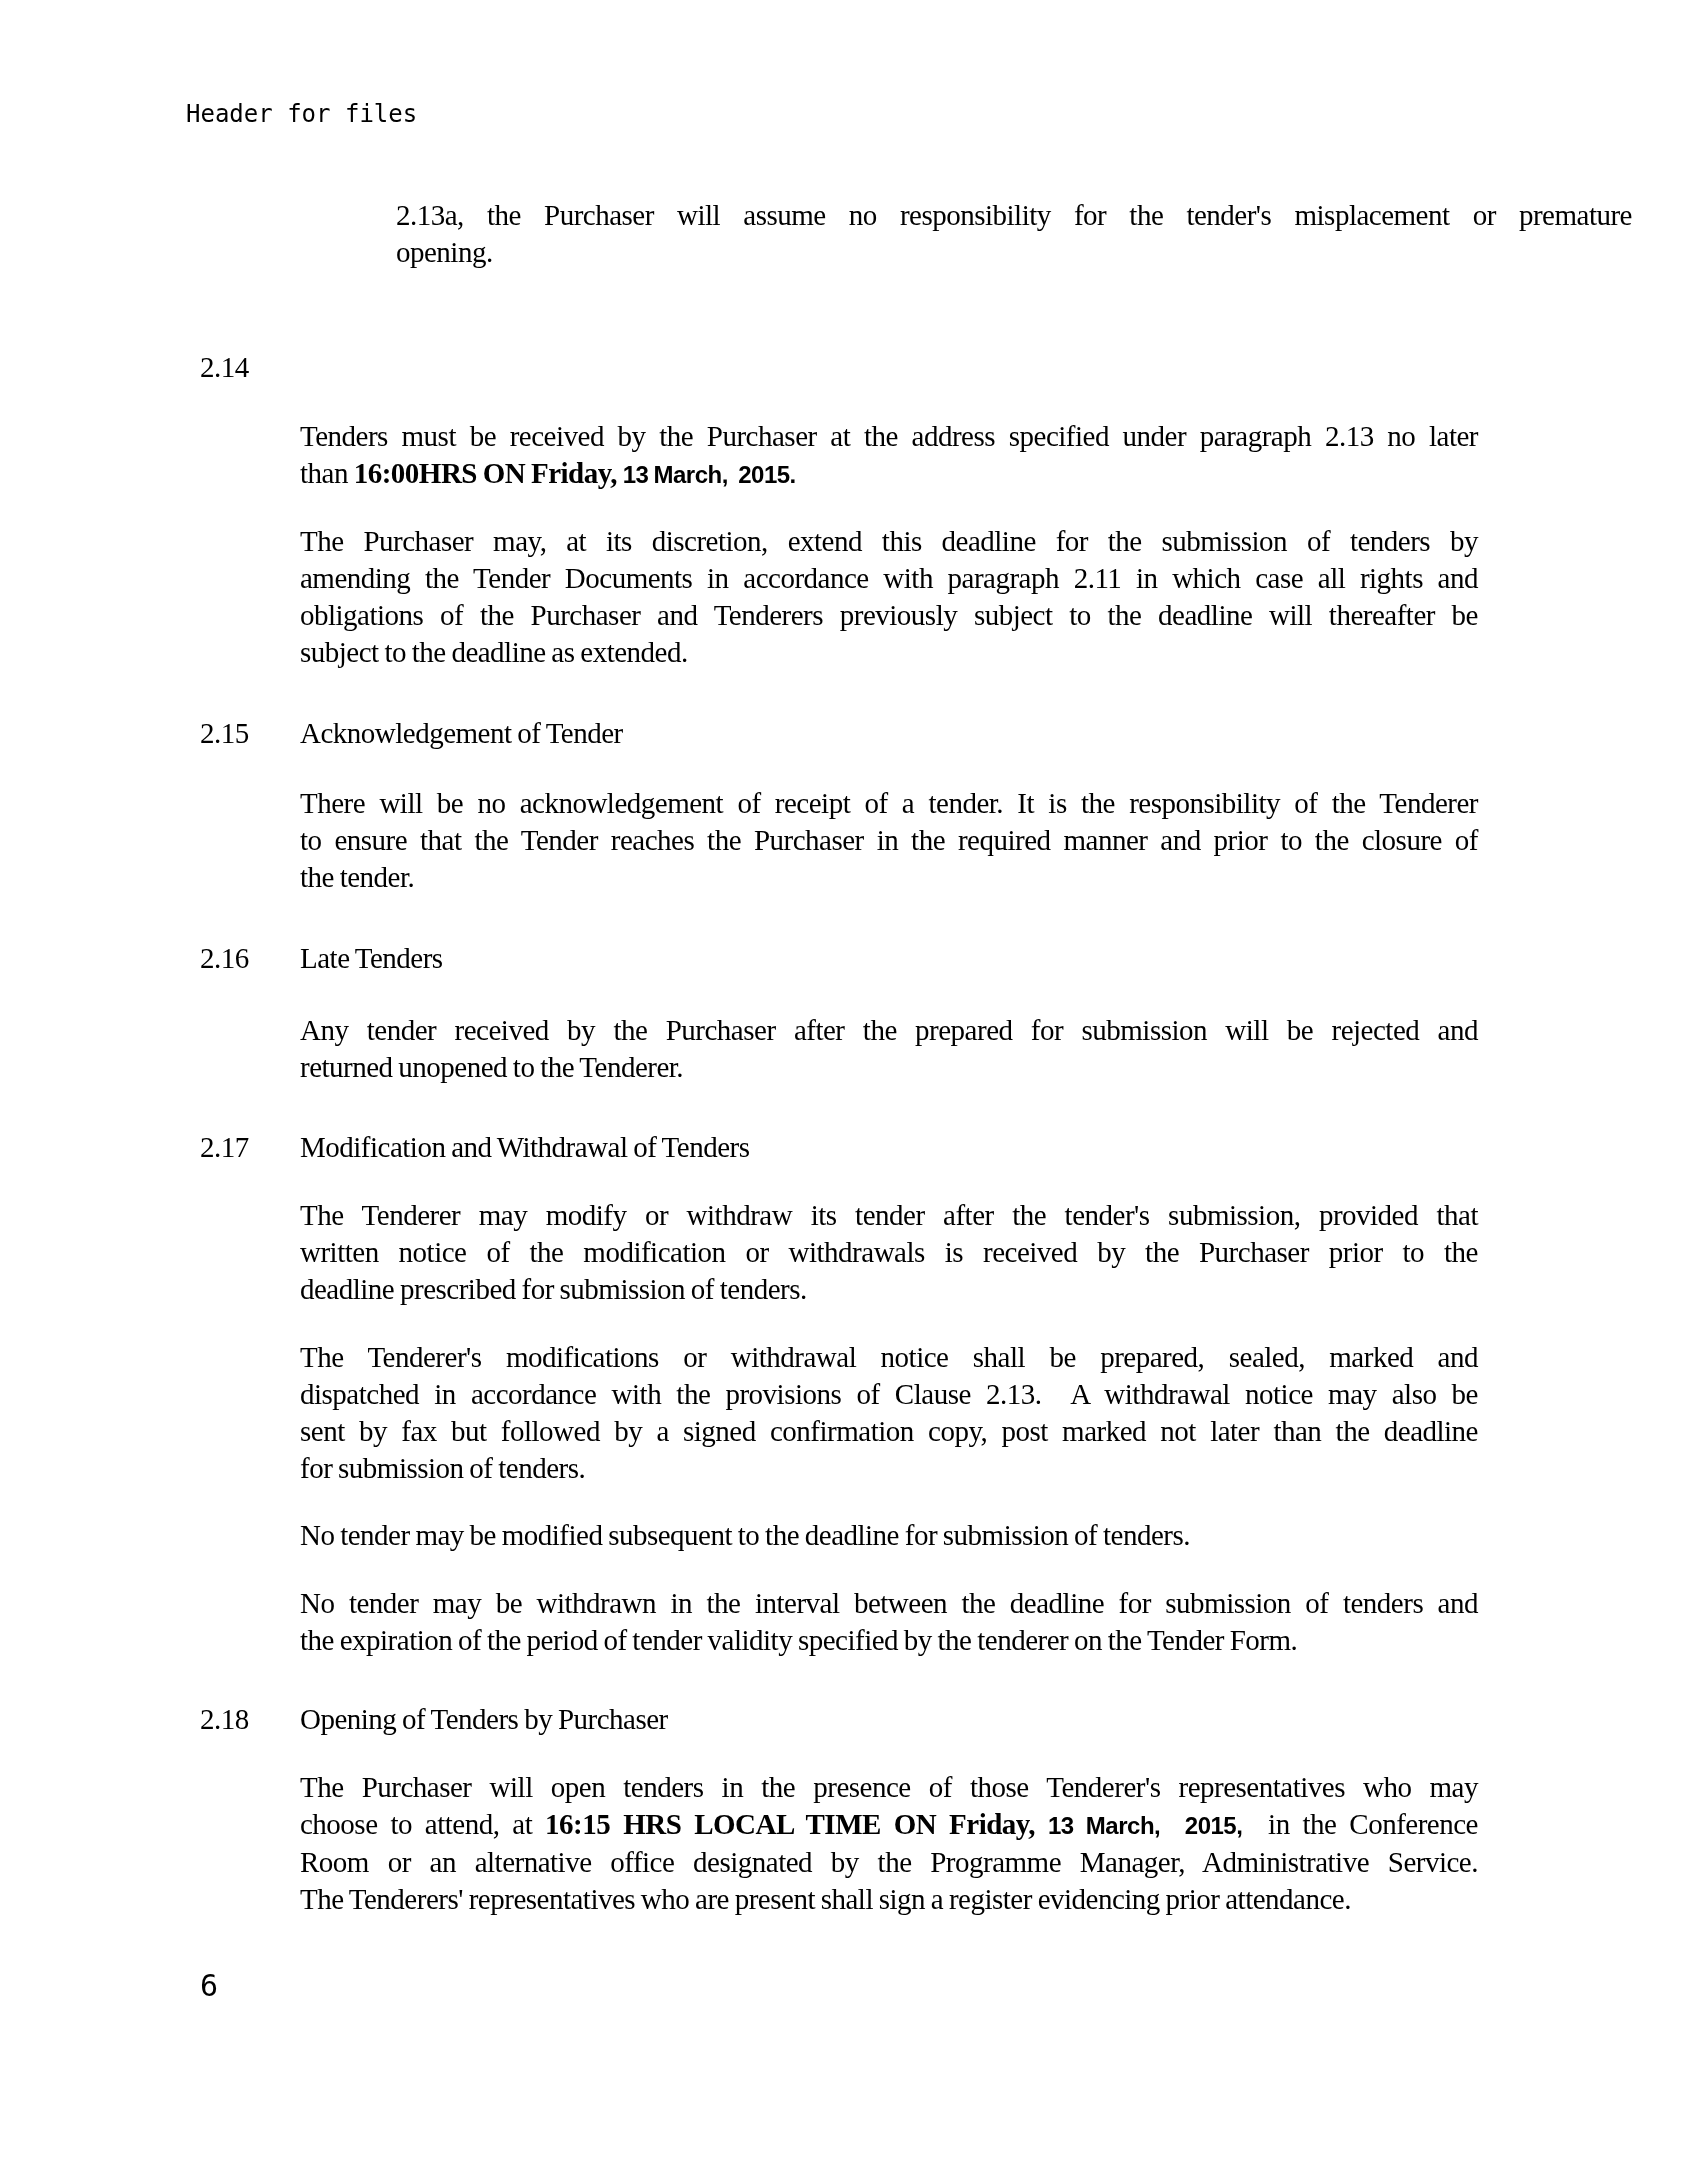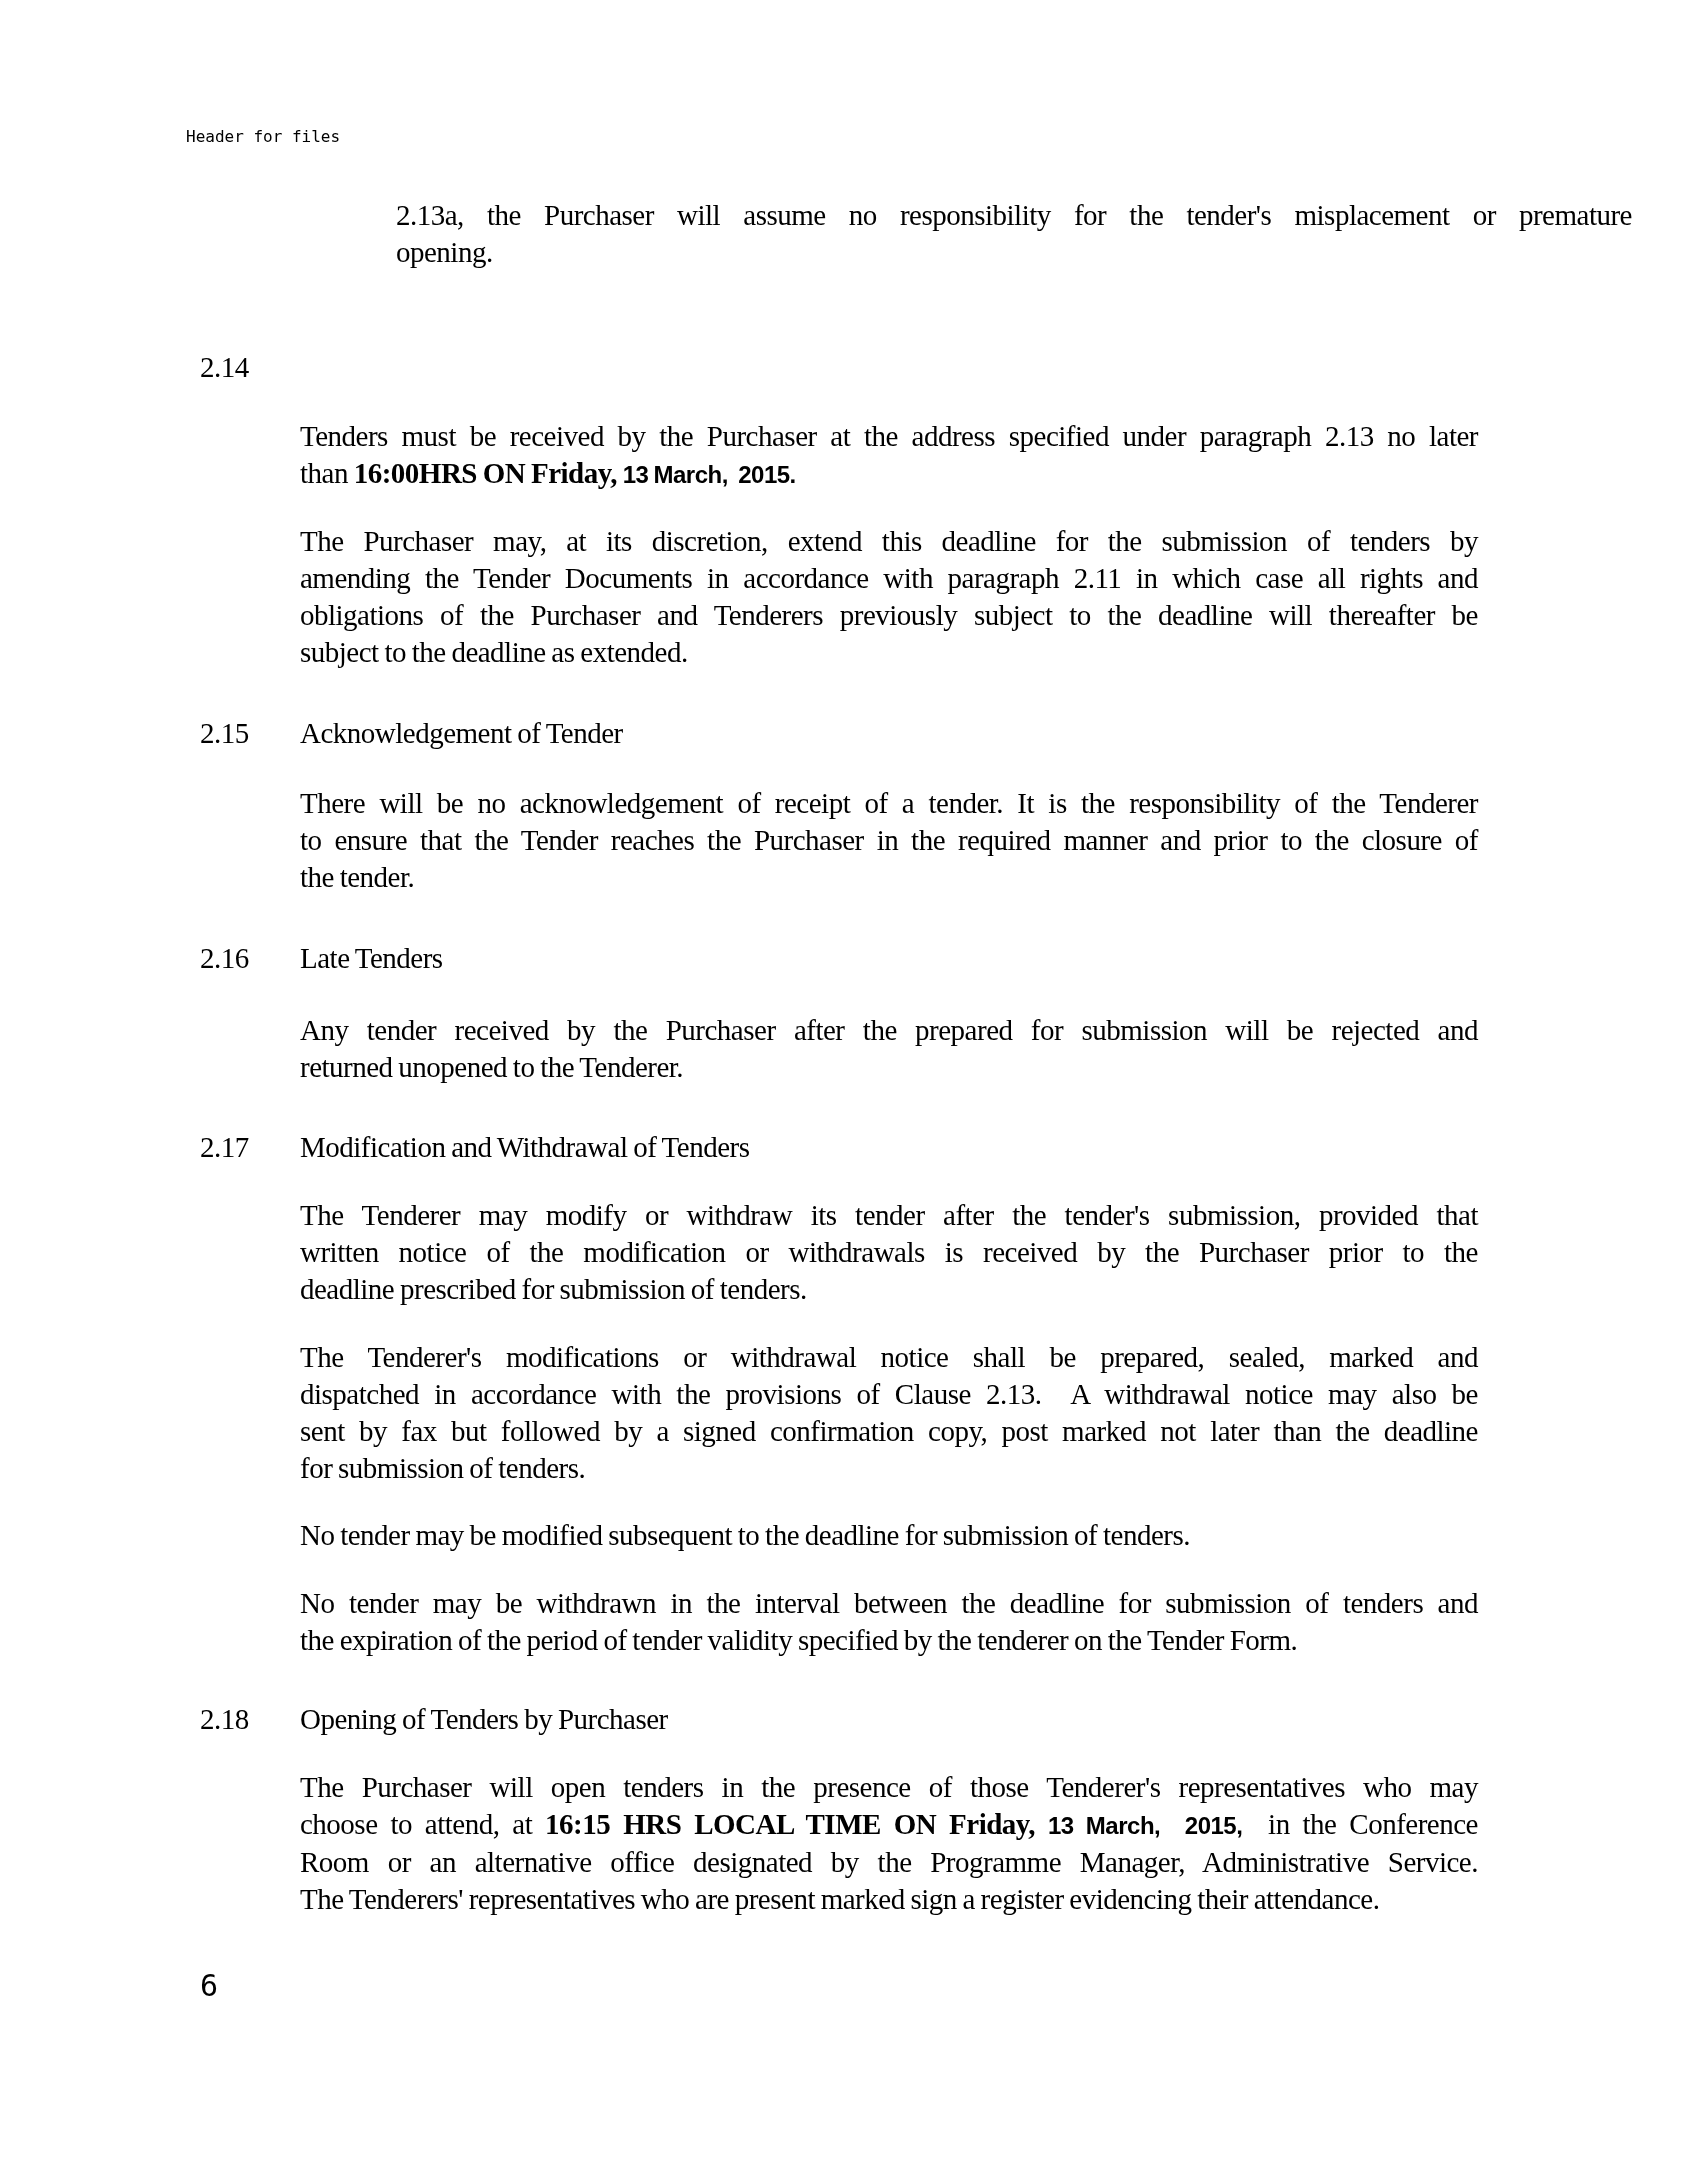--- a/index.html
+++ b/index.html
@@ -15,21 +15,21 @@
     letter-spacing: -0.5px;
     word-spacing: -1px;
     overflow: hidden;
   }
   .abs { position: absolute; }
   .mono {
     font-family: "DejaVu Sans Mono", "Liberation Mono", monospace;
     letter-spacing: 0;
     word-spacing: 0;
   }
-  .header-text { left: 186px; top: 99px; font-size: 16px; line-height: 30px; margin-top: 23px; }
+  .header-text { left: 186px; top: 99px; font-size: 24px; line-height: 30px; }
   .page-num    { left: 200px; top: 1968px; font-size: 30px; line-height: 36px; }
 
   .sec-num   { left: 200px; width: 99px; }
   .sec-title { left: 300px; width: 1178px; }
 
   .para { text-align: justify; }
   .body-col  { left: 300px; width: 1178px; }
   .intro-col { left: 396px; width: 1236px; }
 
   .para .line { text-align: justify; text-align-last: justify; }
@@ -108,19 +108,19 @@
       <div class="line">the expiration of the period of tender validity specified by the tenderer on the Tender Form.</div>
     </div>
 
   <div class="abs sec-num" style="top:1701px">2.18</div>
   <div class="abs sec-title" style="top:1701px">Opening of Tenders by Purchaser</div>
 
   <div class="abs para body-col" style="top:1769px">
     <div class="line">The Purchaser will open tenders in the presence of those Tenderer's representatives who may</div>
     <div class="line"><span>choose to attend, at </span><span class="bold-serif">16:15 HRS LOCAL TIME ON Friday, </span><span class="bold-sans">13 March,&nbsp; 2015,</span><span>&nbsp; in the Conference</span></div>
     <div class="line">Room or an alternative office designated by the Programme Manager, Administrative Service.</div>
-    <div class="line">The Tenderers' representatives who are present marked sign a register evidencing their attendance.</div>
+    <div class="line">The Tenderers' representatives who are present shall sign a register evidencing prior attendance.</div>
   </div>
 
   <div class="abs mono page-num">6</div>
 
 </div>
 
 
 </body></html>

